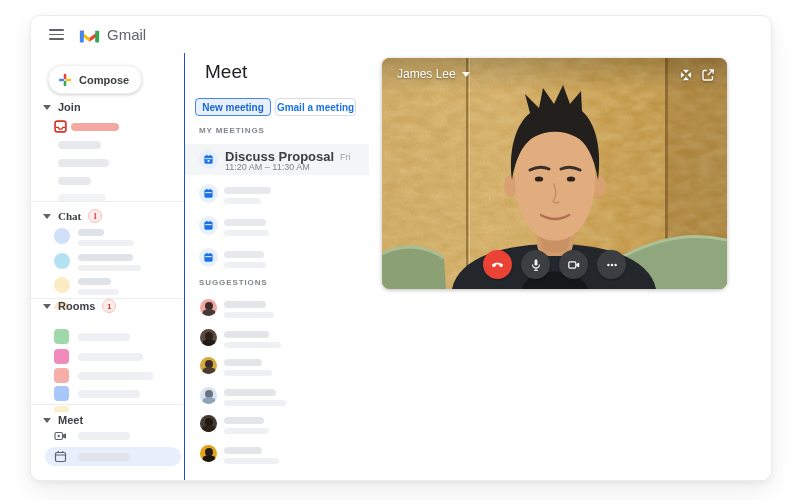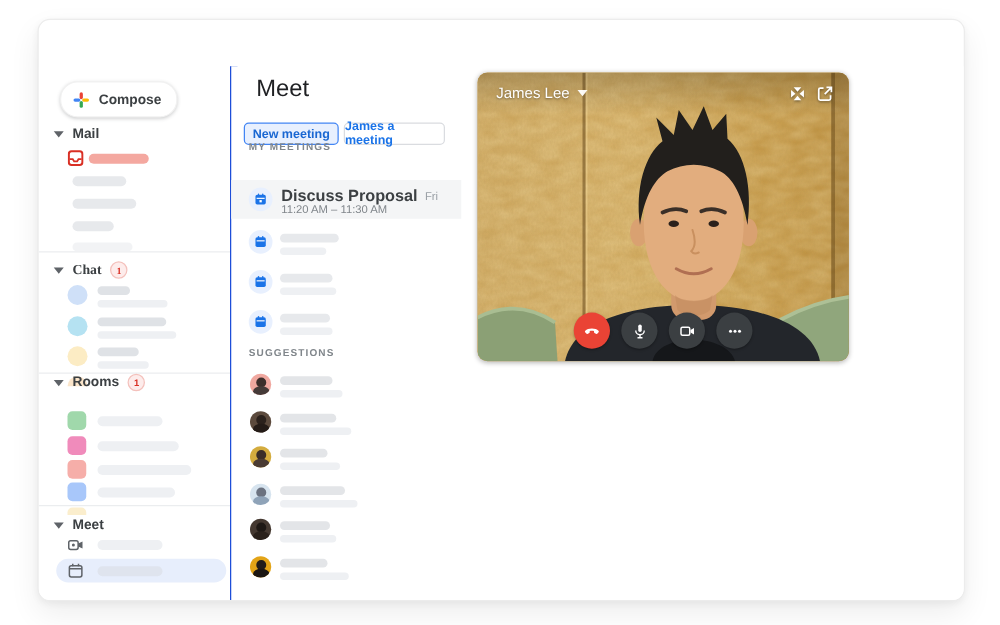--- a/index.html
+++ b/index.html
@@ -40,52 +40,67 @@
   .list-heading{position:absolute;left:14px;font-size:8px;font-weight:bold;letter-spacing:.9px;color:#80868b;}
   .meeting-hl{position:absolute;left:0;top:91px;width:184px;height:31px;background:#f4f5f6;}
   .cal-badge{position:absolute;left:14px;width:19px;height:19px;border-radius:50%;background:#e8f0fe;display:flex;align-items:center;justify-content:center;}
   .mtg-title{position:absolute;left:40px;top:96px;font-size:13px;font-weight:bold;color:#3c4043;}
   .mtg-time{position:absolute;left:40px;top:109px;font-size:9px;color:#80868b;}
   .mtg-day{position:absolute;left:155px;top:99px;font-size:9px;color:#9aa0a6;}
   .pavatar{position:absolute;left:15px;width:17px;height:17px;border-radius:50%;overflow:hidden;}
   .pavatar .head{position:absolute;left:50%;top:3px;transform:translateX(-50%);width:8px;height:8px;border-radius:50%;}
   .pavatar .body{position:absolute;left:50%;top:10px;transform:translateX(-50%);width:13px;height:8px;border-radius:50% 50% 0 0;}
   
-  .video-window{position:absolute;left:197px;top:5px;width:297px;height:231px;border-radius:8px;overflow:hidden;
+  .video-window{position:absolute;left:197px;top:5px;width:345px;height:231px;border-radius:8px;overflow:hidden;
     box-shadow:0 1px 4px rgba(0,0,0,.28);background:#c49a4e;}
   .vc-name{position:absolute;left:15px;top:9px;display:flex;align-items:center;gap:6px;cursor:pointer;
     color:#fff;font-size:12px;text-shadow:0 1px 2px rgba(0,0,0,.45);}
   .vc-name .chev{width:0;height:0;border-left:4px solid transparent;border-right:4px solid transparent;border-top:5px solid #fff;opacity:.95;}
   .vc-topbtn{position:absolute;top:10px;width:14px;height:14px;cursor:pointer;filter:drop-shadow(0 1px 1px rgba(0,0,0,.4));}
   .vc-controls{position:absolute;left:0;right:0;top:192px;display:flex;justify-content:center;gap:9px;}
   .ctl{width:29px;height:29px;border-radius:50%;display:flex;align-items:center;justify-content:center;cursor:pointer;box-shadow:0 1px 2px rgba(0,0,0,.3);}
   .ctl.red{background:#ea4335;}
   .ctl.dark{background:#3b3f42;}
 </style>
 </head>
 <body>
 
 <div class="card">
 
+  <div class="app-header">
+    <div class="hamburger">
+        <i></i>
+        <i></i>
+        <i></i>
+      </div>
+    <svg class="gmail-logo" width="21" height="16" viewBox="0 0 24 18">
+      <path fill="#fbbc04" d="M1 4 L12 12.2 L12 16.8 L1 8.6 Z"></path>
+      <path fill="#ea4335" d="M23 4 L12 12.2 L12 16.8 L23 8.6 Z"></path>
+      <path fill="#c5221f" d="M1 4 L5.5 7.4 L5.5 4 Z"></path>
+      <rect fill="#4285f4" x="1" y="4" width="4.5" height="13.5" rx="1"></rect>
+      <rect fill="#34a853" x="18.5" y="4" width="4.5" height="13.5" rx="1"></rect>
+    </svg>
+    <span class="app-name">Gmail</span>
+  </div>
 
   <div class="sidebar">
 
     <div class="compose">
       <svg width="14" height="14" viewBox="0 0 14 14">
         <rect x="0.8" y="5.7" width="5.5" height="2.6" rx="1.3" fill="#4285f4"></rect>
         <rect x="5.7" y="0.8" width="2.6" height="5.5" rx="1.3" fill="#ea4335"></rect>
         <rect x="7.7" y="5.7" width="5.5" height="2.6" rx="1.3" fill="#fbbc04"></rect>
         <rect x="5.7" y="7.7" width="2.6" height="5.5" rx="1.3" fill="#34a853"></rect>
       </svg>
       <span>Compose</span>
     </div>
 
     <div class="sec-head" style="top:48px;">
       <span class="chev"></span>
-      <span class="lbl">Mail</span>
+      <span class="lbl">Join</span>
     </div>
     <svg class="side-icon" style="top:67px;" width="13" height="13" viewBox="0 0 12 12">
       <rect x="1" y="1" width="10" height="10" rx="2" fill="none" stroke="#d93025" stroke-width="1.5"></rect>
       <path d="M1.6 6.8 h2.3 l1 1.6 h2.2 l1 -1.6 h2.3" fill="none" stroke="#d93025" stroke-width="1.3"></path>
     </svg>
     <div class="sk" style="left:40px;top:70px;width:48px;background:#f4a8a0;"></div>
     <div class="sk" style="left:27px;top:88px;width:43px;"></div>
     <div class="sk" style="left:27px;top:106px;width:51px;"></div>
     <div class="sk" style="left:27px;top:124px;width:33px;"></div>
     <div class="sk" style="left:27px;top:141px;width:48px;height:7px;opacity:.55;"></div>
@@ -141,23 +156,23 @@
       <line x1="4.2" y1="1" x2="4.2" y2="3" stroke="#5f6368" stroke-width="1.2"></line>
       <line x1="8.8" y1="1" x2="8.8" y2="3" stroke="#5f6368" stroke-width="1.2"></line>
     </svg>
     <div class="sk" style="left:47px;top:400px;width:52px;background:#dfe4ee;"></div>
   </div>
 
   <div class="main">
     <div class="meet-title">Meet</div>
 
     <div class="btn new">New meeting</div>
-    <div class="btn join">James a meeting</div>
-
-    <div class="list-heading" style="top:60px;">MY MEETINGS</div>
+    <div class="btn join">Gmail a meeting</div>
+
+    <div class="list-heading" style="top:73px;">MY MEETINGS</div>
 
     <div class="meeting-hl"></div>
     <div class="cal-badge" style="top:97px;">
       <svg width="11" height="11" viewBox="0 0 12 12">
         <rect x="1.5" y="2" width="9" height="8.5" rx="1.5" fill="#1a73e8"></rect>
         <rect x="2.5" y="4.6" width="7" height="1" fill="#fff"></rect>
         <rect x="3.6" y="0.8" width="1.1" height="2.4" rx=".5" fill="#1a73e8"></rect>
         <rect x="7.3" y="0.8" width="1.1" height="2.4" rx=".5" fill="#1a73e8"></rect>
         <rect x="5" y="6.6" width="2" height="2" fill="#fff"></rect>
       </svg>

